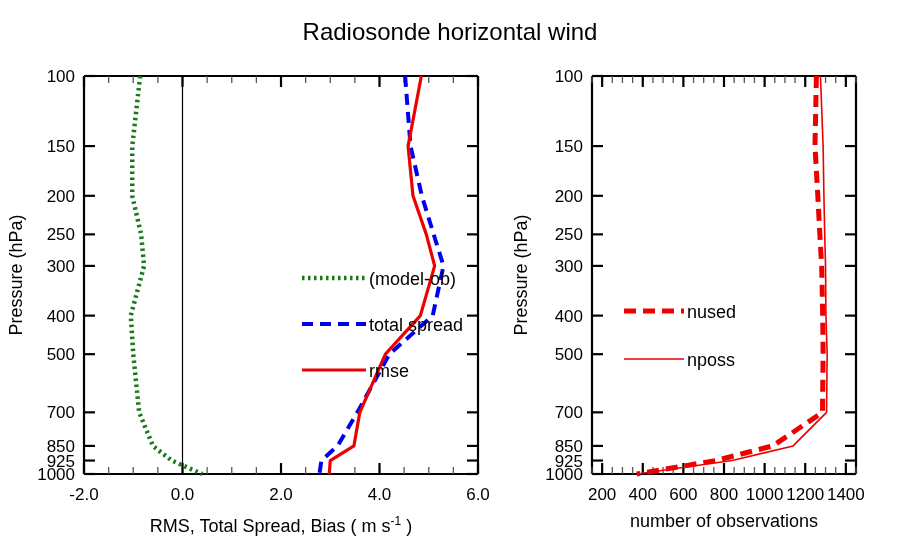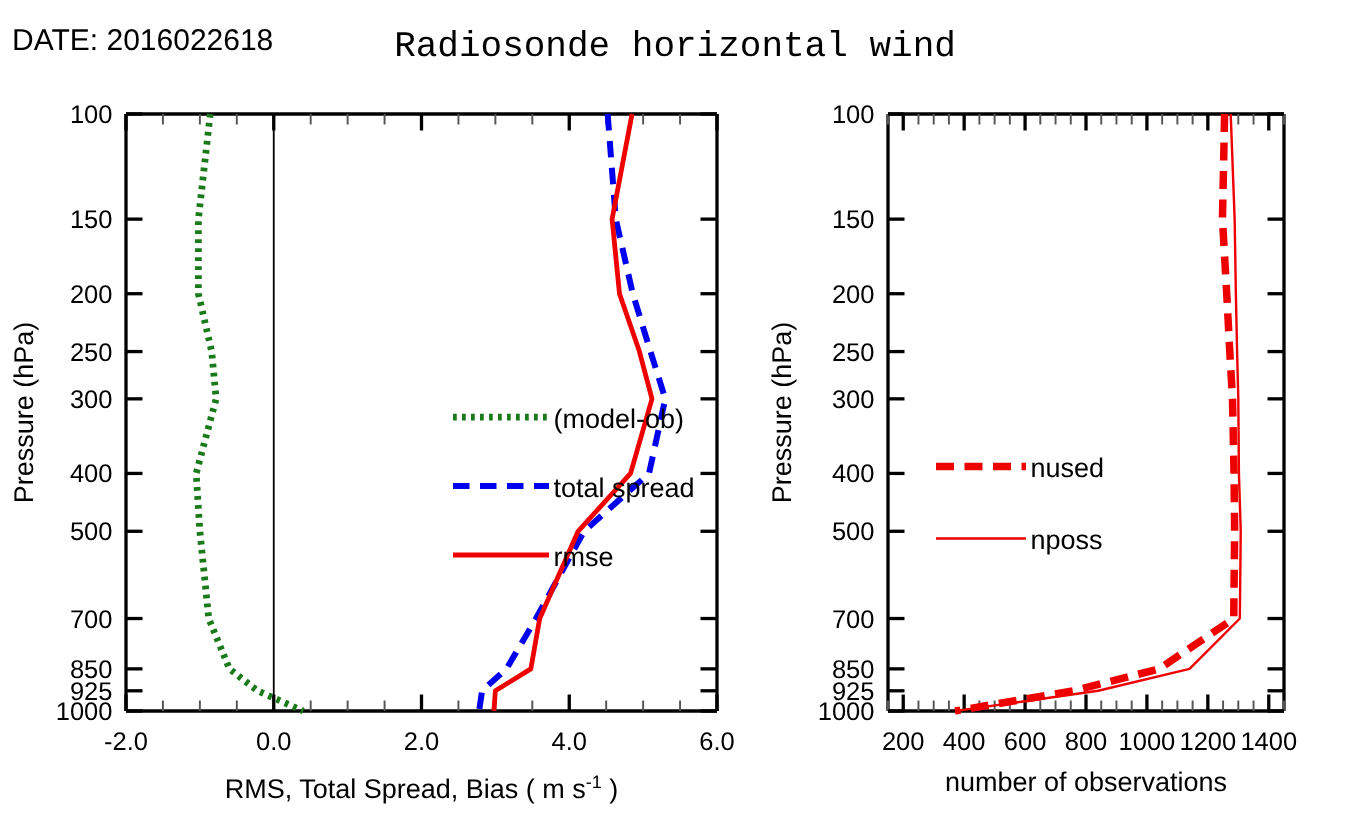--- a/index.html
+++ b/index.html
@@ -24,42 +24,40 @@
     white-space: nowrap;
   }
   .main-title {
     position: absolute;
     left: 0;
     top: 18px;
     width: 900px;
     text-align: center;
     font-size: 24px;
     color: #000000;
-    font-family: Liberation Mono, monospace;
   }
   svg {
     position: absolute;
     left: 0;
     top: 0;
   }
   text {
     font-family: "Liberation Sans", sans-serif;
     fill: #000000;
   }
   .tick-text { font-size: 17px; }
   .axis-title { font-size: 18px; }
   .legend-text { font-size: 18px; }
   .sup { font-size: 12px; }
 </style>
 </head>
 <body>
 
 <div id="page">
 
-  <div class="date-label">DATE: 2016022618</div>
   <div class="main-title">Radiosonde horizontal wind</div>
 
   <svg width="900" height="560">
     <g id="panel-left">
         <line x1="84" y1="76" x2="478" y2="76" stroke="#000" stroke-width="2.2"></line>
         <line x1="84" y1="474" x2="478" y2="474" stroke="#000" stroke-width="2.2"></line>
         <line x1="84" y1="76" x2="84" y2="474" stroke="#000" stroke-width="2.2"></line>
         <line x1="478" y1="76" x2="478" y2="474" stroke="#000" stroke-width="2.2"></line>
         <line x1="84" y1="76" x2="84" y2="83" stroke="#555" stroke-width="1.3"></line>
         <line x1="84" y1="474" x2="84" y2="467" stroke="#555" stroke-width="1.3"></line>

